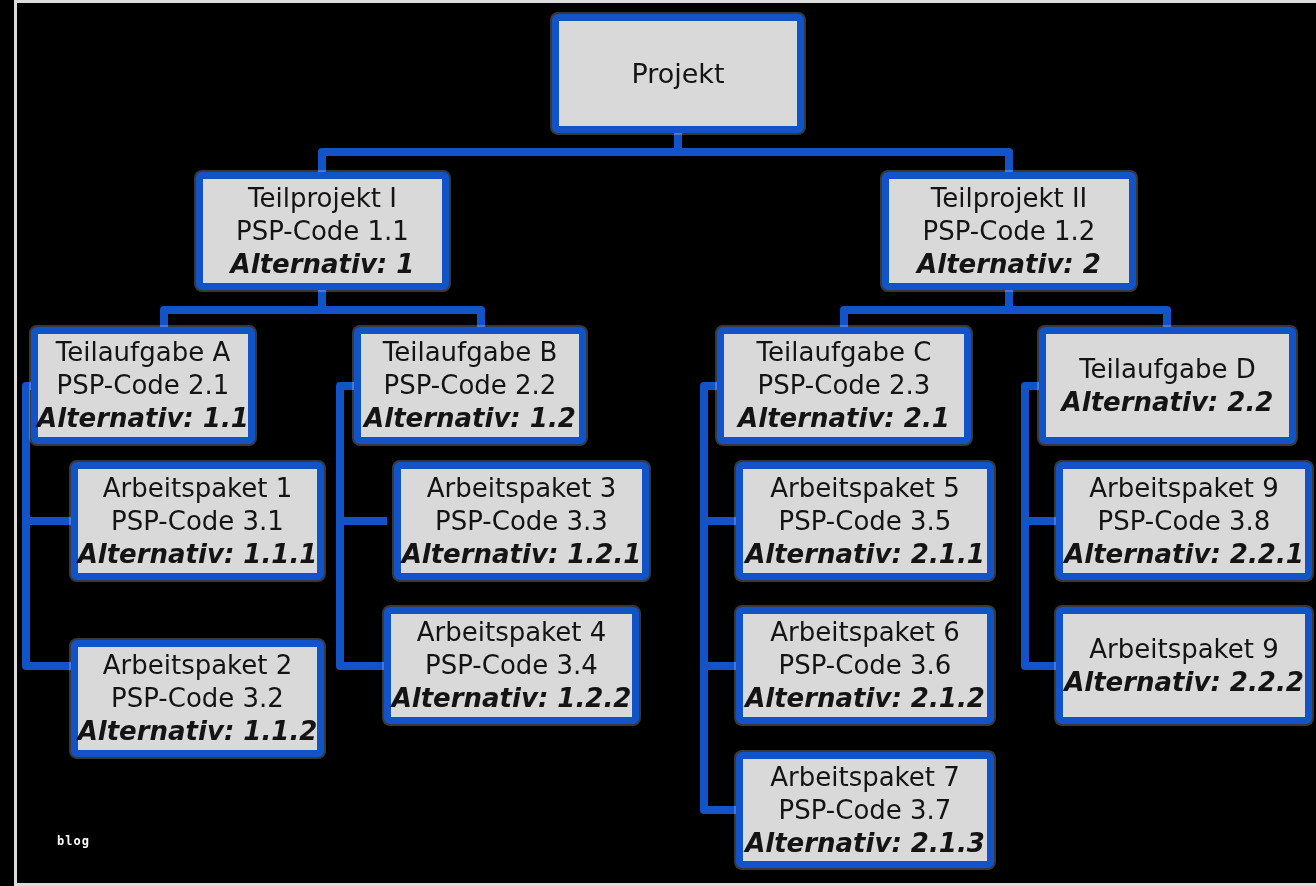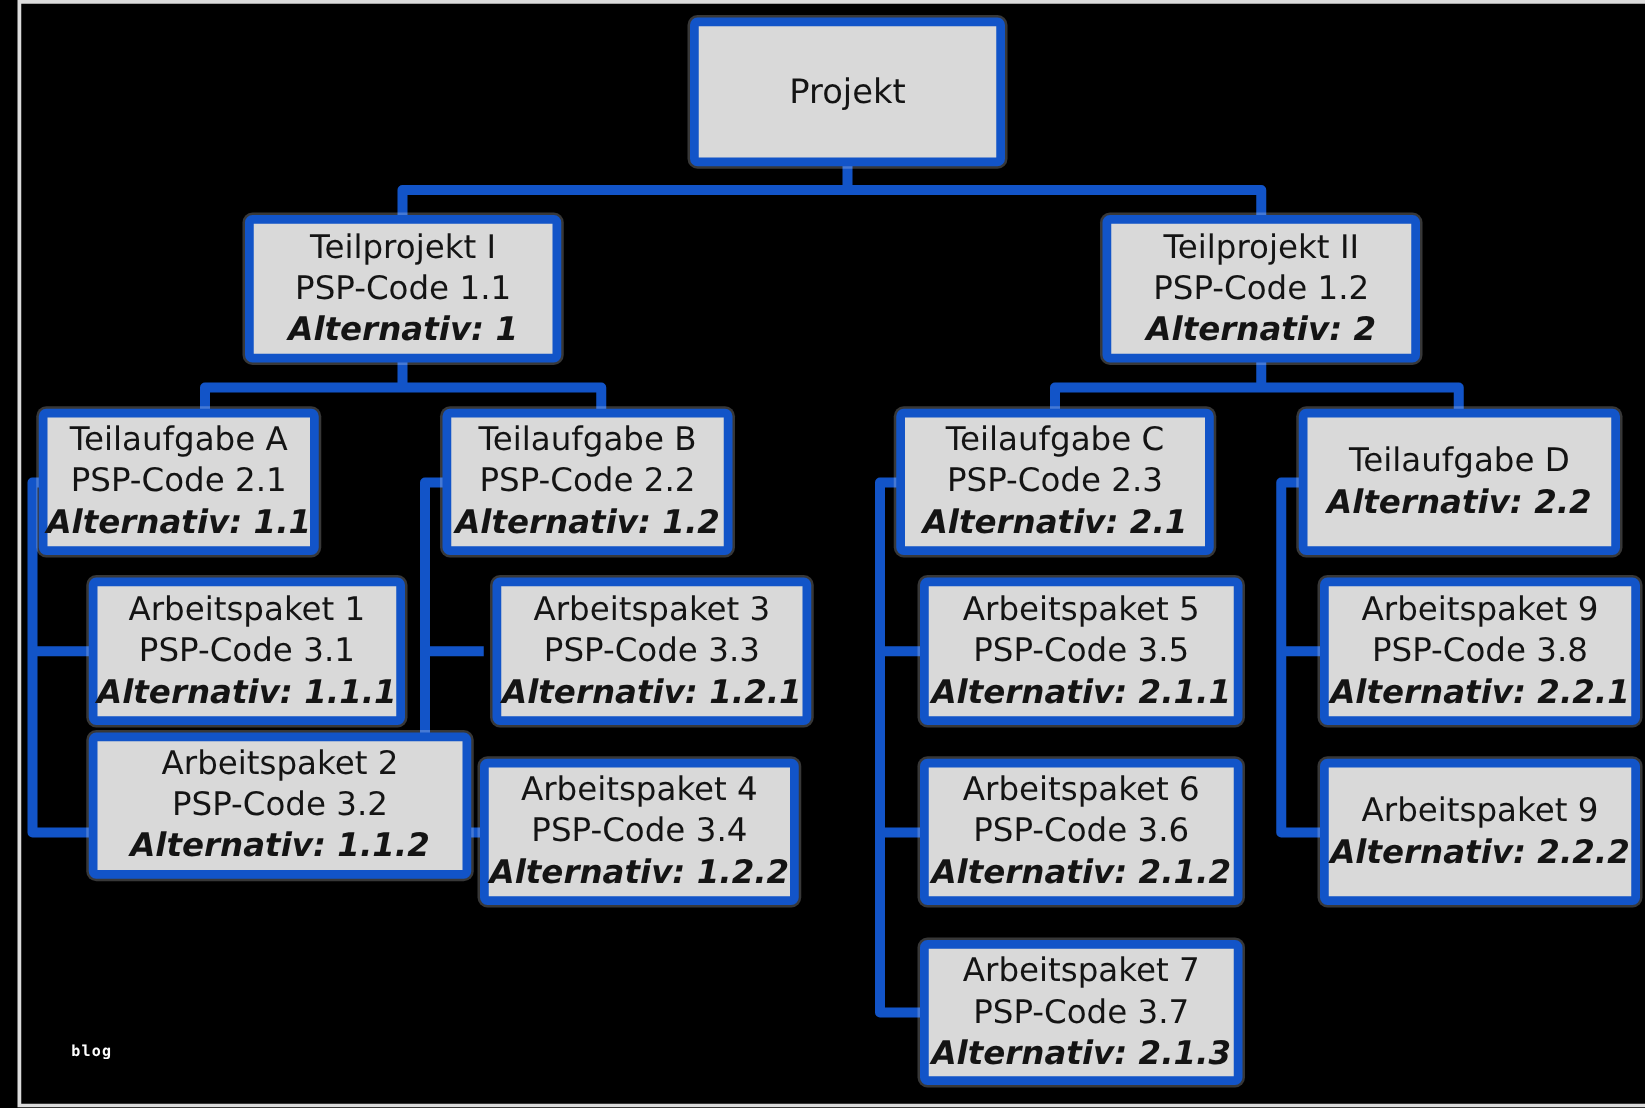--- a/index.html
+++ b/index.html
@@ -122,21 +122,21 @@
   <div class="node" style="left:1025px;top:327px;width:257px;height:117px">
     <div class="line title">Teilaufgabe D</div>
     <div class="line alt">Alternativ: 2.2</div>
   </div>
 
   <div class="node" style="left:57px;top:462px;width:253px;height:118px">
     <div class="line title">Arbeitspaket 1</div>
     <div class="line psp">PSP-Code 3.1</div>
     <div class="line alt">Alternativ: 1.1.1</div>
   </div>
-  <div class="node" style="left:57px;top:586px;width:306px;height:117px">
+  <div class="node" style="left:57px;top:640px;width:253px;height:117px">
     <div class="line title">Arbeitspaket 2</div>
     <div class="line psp">PSP-Code 3.2</div>
     <div class="line alt">Alternativ: 1.1.2</div>
   </div>
   <div class="node" style="left:380px;top:462px;width:255px;height:118px">
     <div class="line title">Arbeitspaket 3</div>
     <div class="line psp">PSP-Code 3.3</div>
     <div class="line alt">Alternativ: 1.2.1</div>
   </div>
   <div class="node" style="left:370px;top:607px;width:255px;height:117px">

